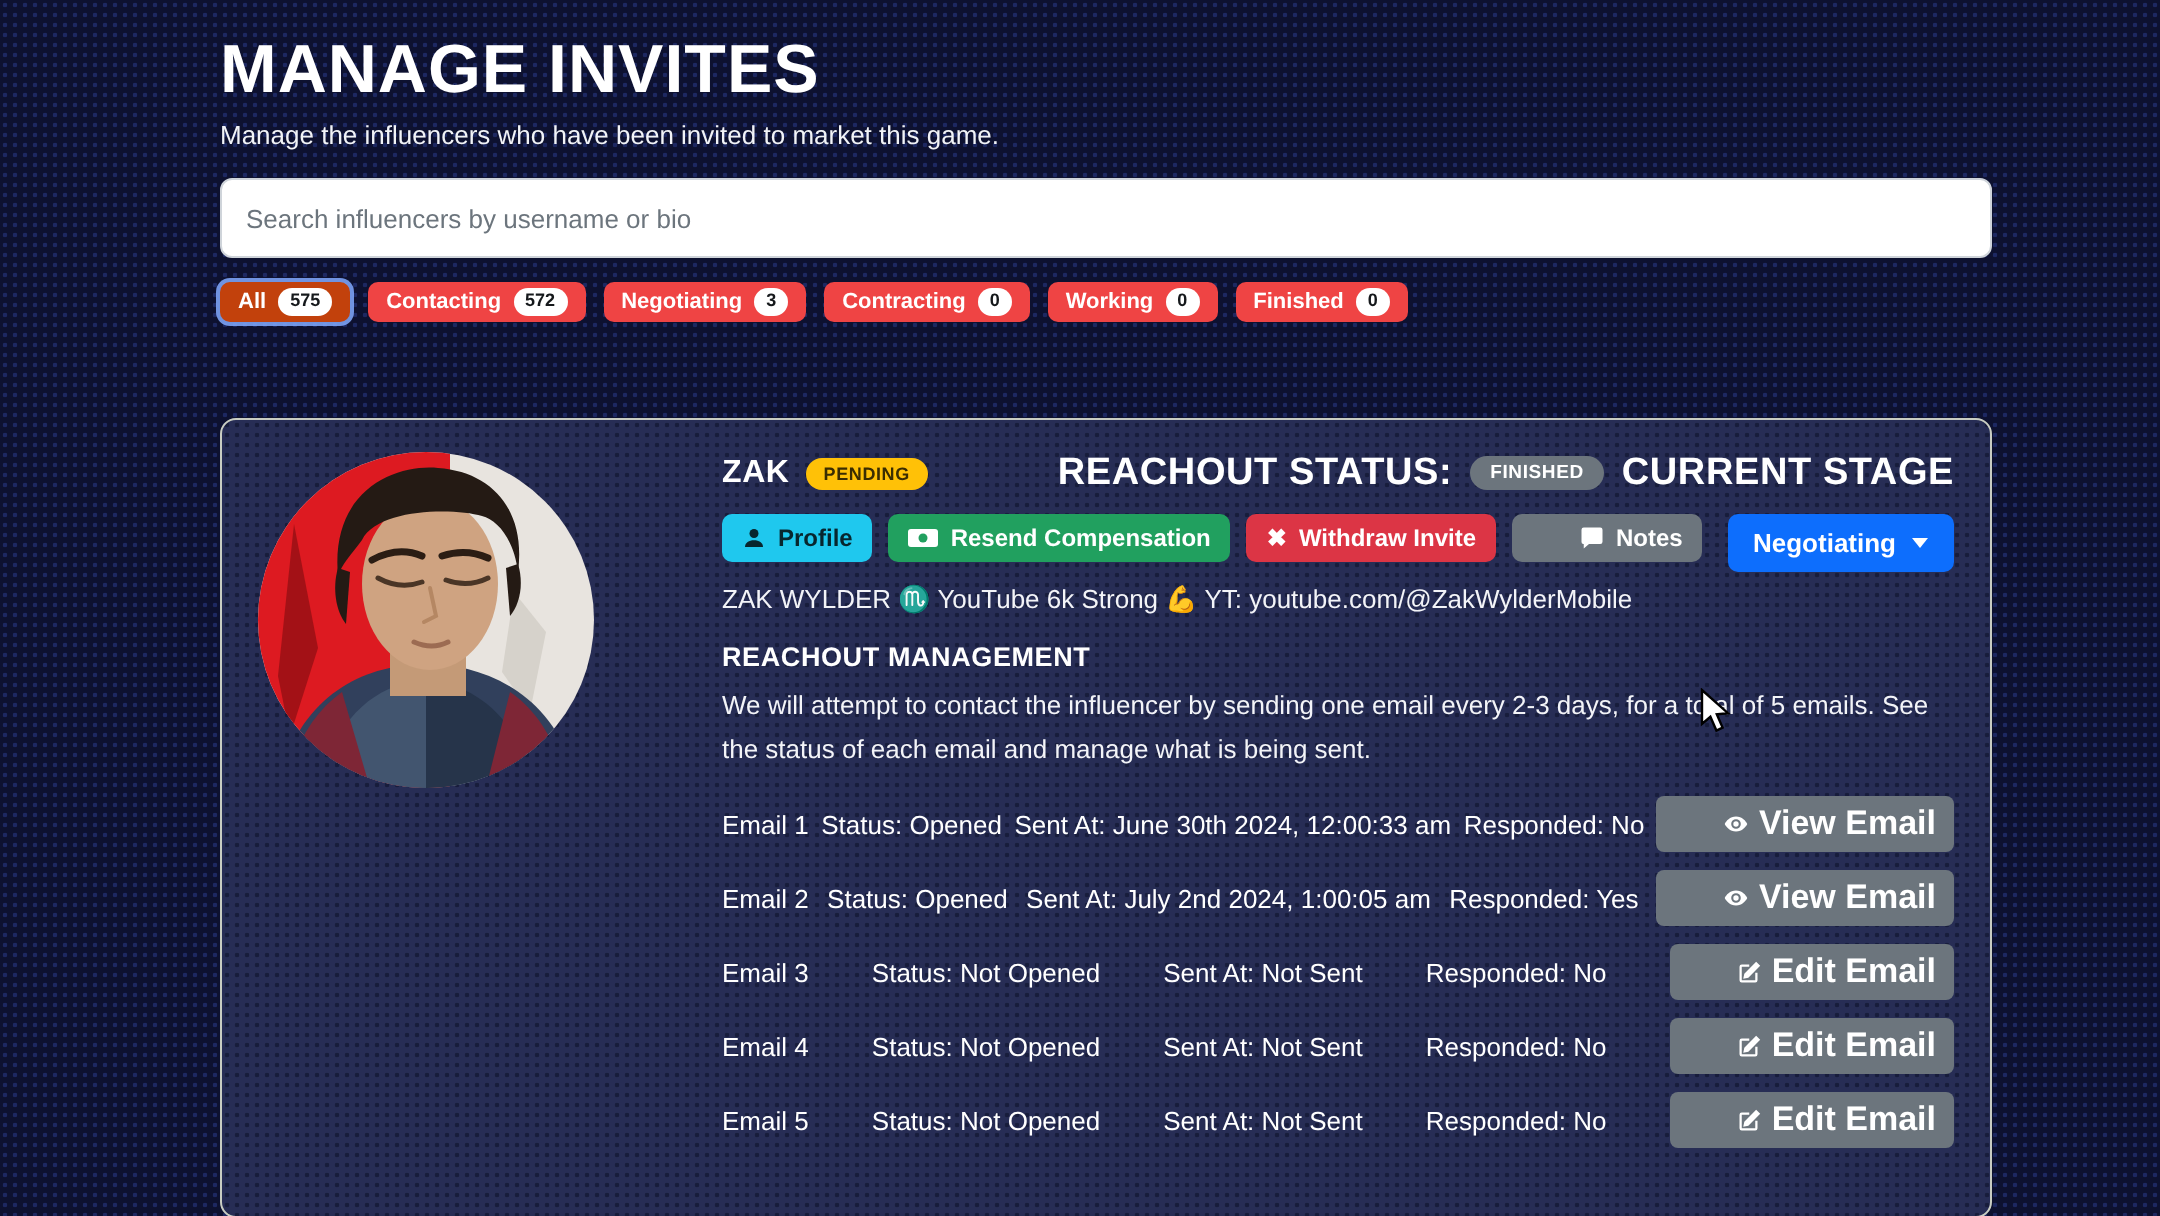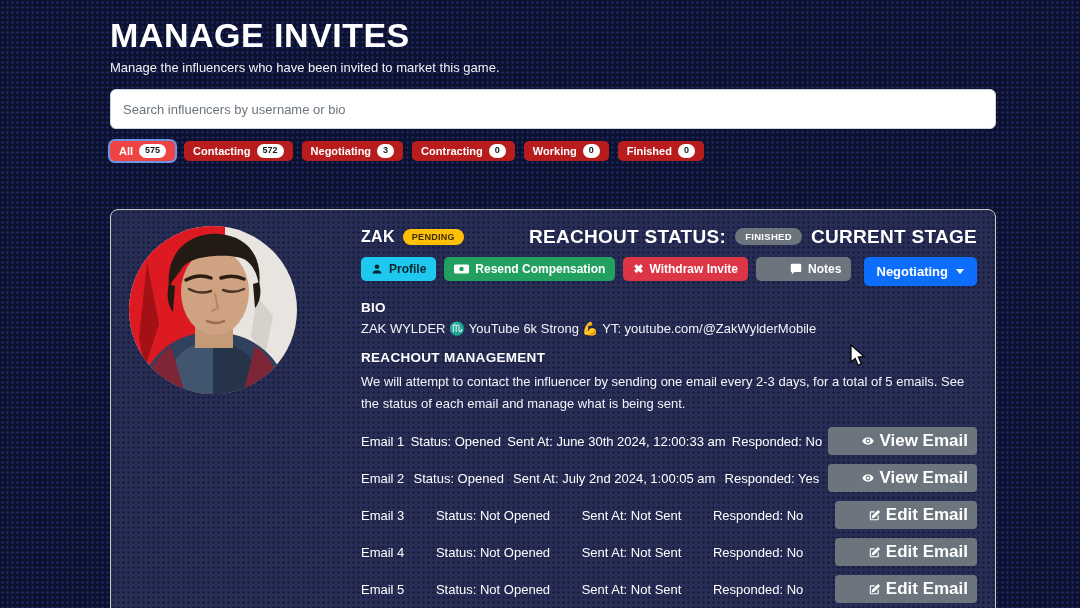--- a/index.html
+++ b/index.html
@@ -23,25 +23,25 @@
   .search {
     margin-top:14px; width:100%; height:40px; border:1px solid #cfd4da; border-radius:6px;
     background:#fff; font-size:13px; padding:0 12px; outline:none; display:block;
     font-family:"Liberation Sans",sans-serif; color:#212529;
   }
   .search::placeholder { color:#6c757d; }
 
   .pills { margin-top:12px; display:flex; gap:9px; }
   .pill {
     display:inline-flex; align-items:center; gap:6px;
-    background:#b91c1c; color:#fff; border:none; border-radius:5px;
+    background:#ef4444; color:#fff; border:none; border-radius:5px;
     font-size:11px; font-weight:700; padding:3px 9px; cursor:pointer;
     font-family:"Liberation Sans",sans-serif;
   }
-  .pill.active { background:#ef4444; box-shadow:0 0 0 2px rgba(130,170,255,.85); }
+  .pill.active { background:#c2410c; box-shadow:0 0 0 2px rgba(130,170,255,.85); }
   .cnt {
     background:#fff; color:#15181b; font-size:9px; font-weight:700;
     border-radius:8px; padding:1px 6px; line-height:1.3;
   }
 
   .card {
     margin-top:48px; min-height:400px;
     background-color:#272d55;
     background-image:radial-gradient(rgba(5,8,28,0.45) 1px, transparent 1.3px);
     background-size:5px 5px;
@@ -201,21 +201,20 @@
             </span>
             <span>Notes</span>
           </button>
         </div>
         <button class="btn primary">
           <span>Negotiating</span>
           <span class="caret"></span>
         </button>
       </div>
 
-      <div class="sec-label">BIO</div>
       <div class="bio-text">ZAK WYLDER ♏️ YouTube 6k Strong 💪 YT: youtube.com/@ZakWylderMobile</div>
 
       <div class="sec-label">REACHOUT MANAGEMENT</div>
       <p class="desc">We will attempt to contact the influencer by sending one email every 2-3 days, for a total of 5 emails. See the status of each email and manage what is being sent.</p>
 
       <div class="emails">
 
         <div class="erow">
           <span>Email 1</span>
           <span>Status: Opened</span>

